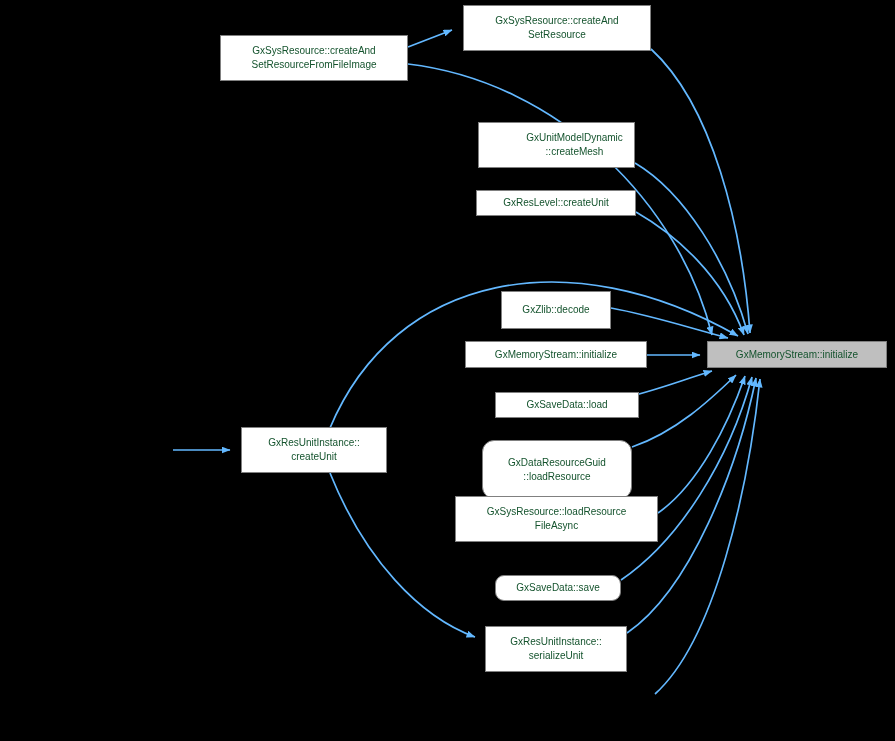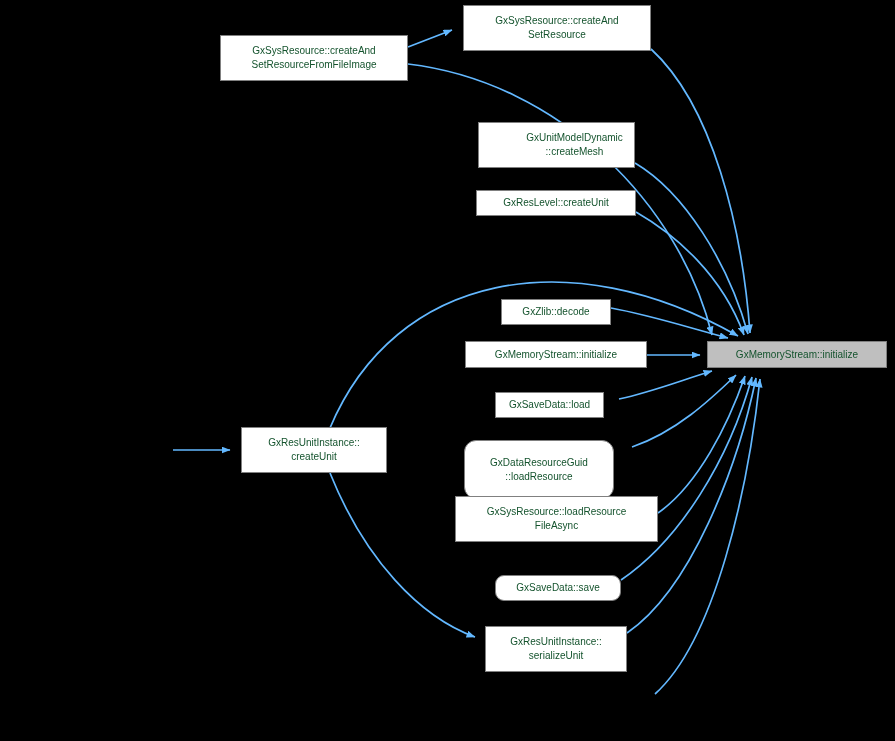--- a/index.html
+++ b/index.html
@@ -111,39 +111,39 @@
 
   <div class="node" style="left:478px; top:122px; width:157px; height:46px;padding-left:36px;">
     <span class="node-label">GxUnitModelDynamic
 ::createMesh</span>
   </div>
 
   <div class="node" style="left:476px; top:190px; width:160px; height:26px;">
     <span class="node-label">GxResLevel::createUnit</span>
   </div>
 
-  <div class="node" style="left:501px; top:299px; width:110px; height:26px;">
+  <div class="node" style="left:501px; top:291px; width:110px; height:38px;">
     <span class="node-label">GxZlib::decode</span>
   </div>
 
   <div class="node" style="left:465px; top:341px; width:182px; height:27px;">
     <span class="node-label">GxMemoryStream::initialize</span>
   </div>
 
-  <div class="node" style="left:495px; top:392px; width:109px; height:26px;">
+  <div class="node" style="left:495px; top:392px; width:144px; height:26px;">
     <span class="node-label">GxSaveData::load</span>
   </div>
 
 
   <div class="node" style="left:241px; top:427px; width:146px; height:46px;">
     <span class="node-label">GxResUnitInstance::
 createUnit</span>
   </div>
 
-  <div class="node" style="left:464px; top:440px; width:150px; height:59px;border-radius:12px;">
+  <div class="node" style="left:482px; top:440px; width:150px; height:59px;border-radius:12px;">
     <span class="node-label">GxDataResourceGuid
 ::loadResource</span>
   </div>
 
   <div class="node" style="left:455px; top:496px; width:203px; height:46px;">
     <span class="node-label">GxSysResource::loadResource
 FileAsync</span>
   </div>
 
   <div class="node" style="left:495px; top:575px; width:126px; height:26px;border-radius:9px;">

